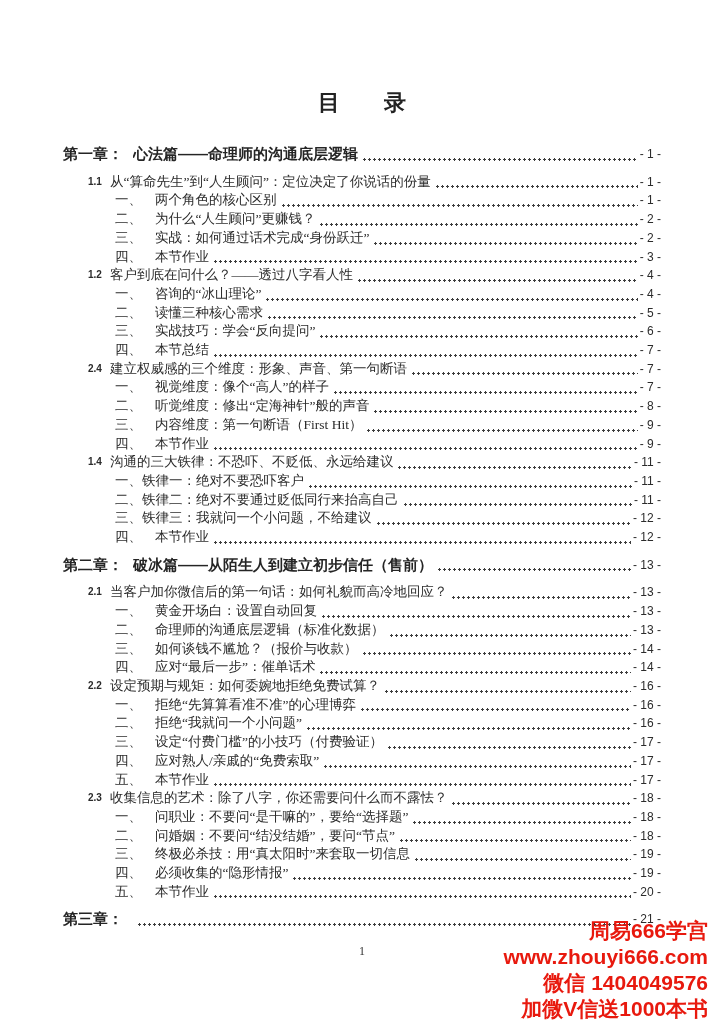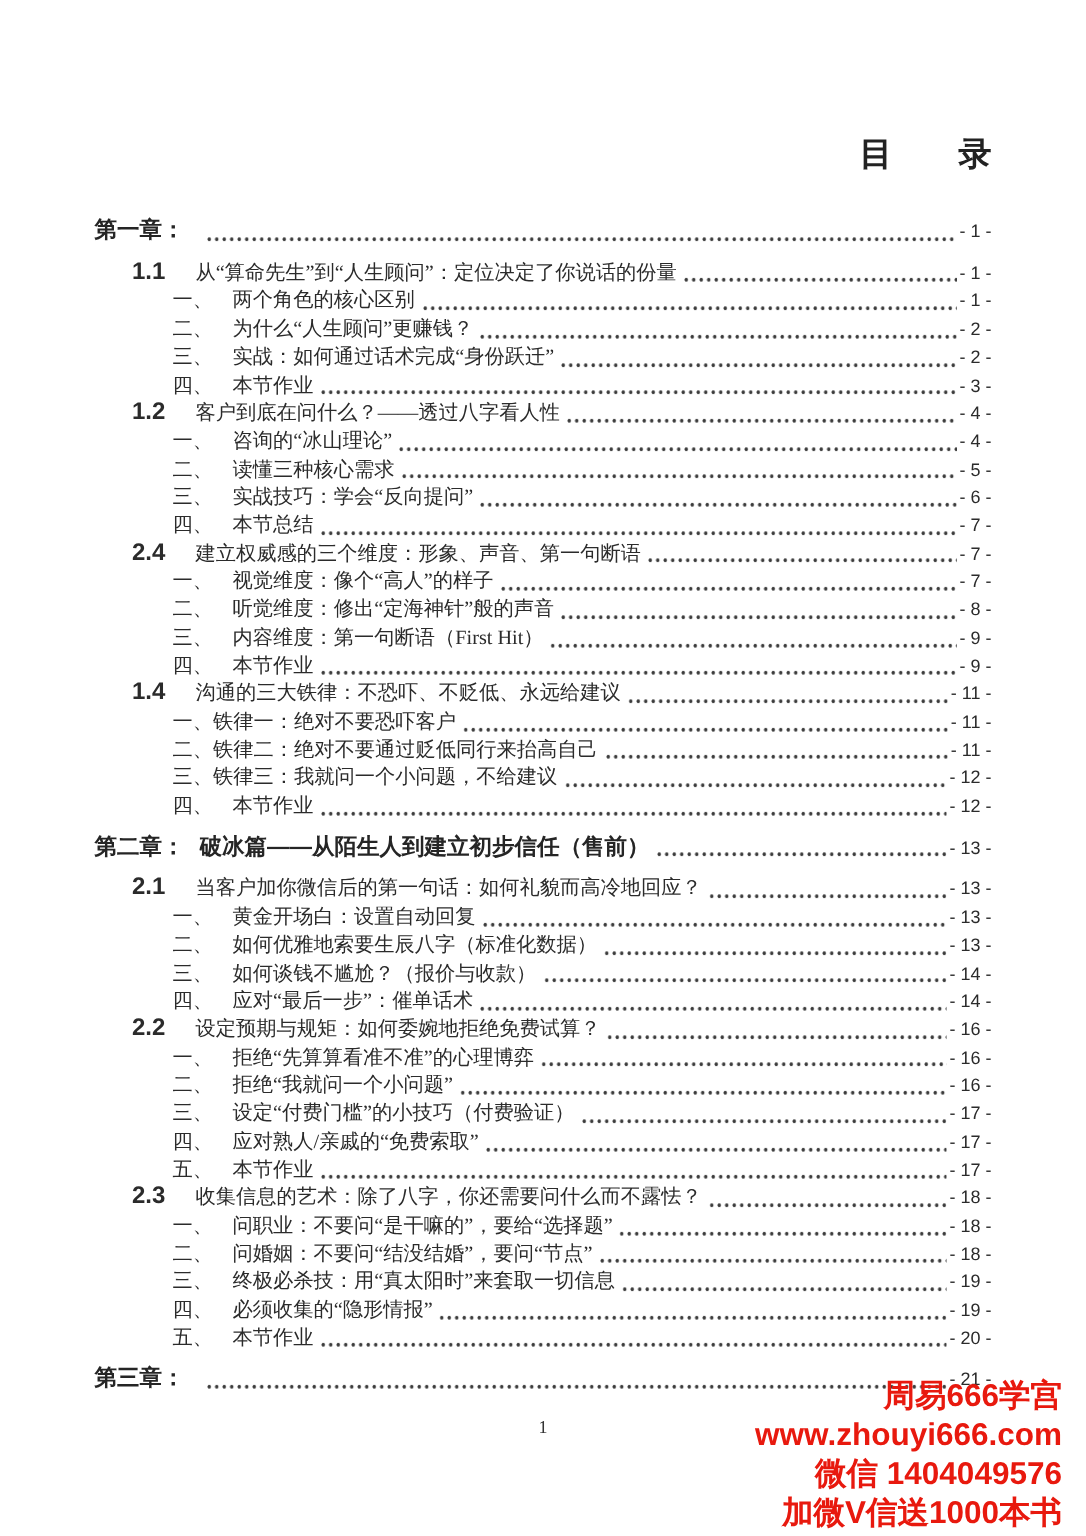--- a/index.html
+++ b/index.html
@@ -12,21 +12,21 @@
     font-family: "Liberation Serif", serif;
     color: #2b2b2b;
   }
   .page-inner {
     position: absolute;
     left: 63px;
     right: 63px;
     top: 88px;
   }
   .doc-title {
-    text-align: right;
+    text-align: center;
     font-family: "Liberation Sans", sans-serif;
     font-weight: bold;
     font-size: 22px;
     color: #222222;
     margin: 0 0 27px 0;
     white-space: pre;
   }
   .toc-row {
     display: flex;
     align-items: flex-start;
@@ -41,22 +41,22 @@
     font-weight: bold;
     font-size: 15px;
     color: #252525;
     margin: 9px 0;
   }
   .lvl0 .num { margin-right: 10px; }
   .lvl1 { margin-left: 25px; }
   .lvl1 .num {
     font-family: "Liberation Sans", sans-serif;
     font-weight: bold;
-    font-size: 16px;
-    margin-right: 20px;
+    font-size: 10px;
+    margin-right: 8px;
   }
   .lvl2 { margin-left: 52px; }
   .lvl2 .num { margin-right: 13px; }
   .lvl2.tight .num { margin-right: 0; }
   .leader {
     flex: 1 1 auto;
     min-width: 8px;
     align-self: flex-end;
     height: 5px;
     margin: 0 2px 2px 5px;
@@ -95,20 +95,21 @@
 </style>
 </head>
 <body>
 
 <div class="page">
   <div class="page-inner">
     <div class="doc-title">目　　录</div>
     <div>
         <div class="toc-row lvl0">
           <span class="num">第一章：</span>
+          <span class="txt">心法篇——命理师的沟通底层逻辑</span>
           <span class="leader"></span>
           <span class="pg">- 1 -</span>
         </div>
         <div class="toc-row lvl1">
           <span class="num">1.1</span>
           <span class="txt">从“算命先生”到“人生顾问”：定位决定了你说话的份量</span>
           <span class="leader"></span>
           <span class="pg">- 1 -</span>
         </div>
         <div class="toc-row lvl2">
@@ -238,21 +239,21 @@
           <span class="pg">- 13 -</span>
         </div>
         <div class="toc-row lvl2">
           <span class="num">一、</span>
           <span class="txt">黄金开场白：设置自动回复</span>
           <span class="leader"></span>
           <span class="pg">- 13 -</span>
         </div>
         <div class="toc-row lvl2">
           <span class="num">二、</span>
-          <span class="txt">如何优雅地索要生辰八字（标准化数据）</span>
+          <span class="txt">命理师的沟通底层逻辑（标准化数据）</span>
           <span class="leader"></span>
           <span class="pg">- 13 -</span>
         </div>
         <div class="toc-row lvl2">
           <span class="num">三、</span>
           <span class="txt">如何谈钱不尴尬？（报价与收款）</span>
           <span class="leader"></span>
           <span class="pg">- 14 -</span>
         </div>
         <div class="toc-row lvl2">

